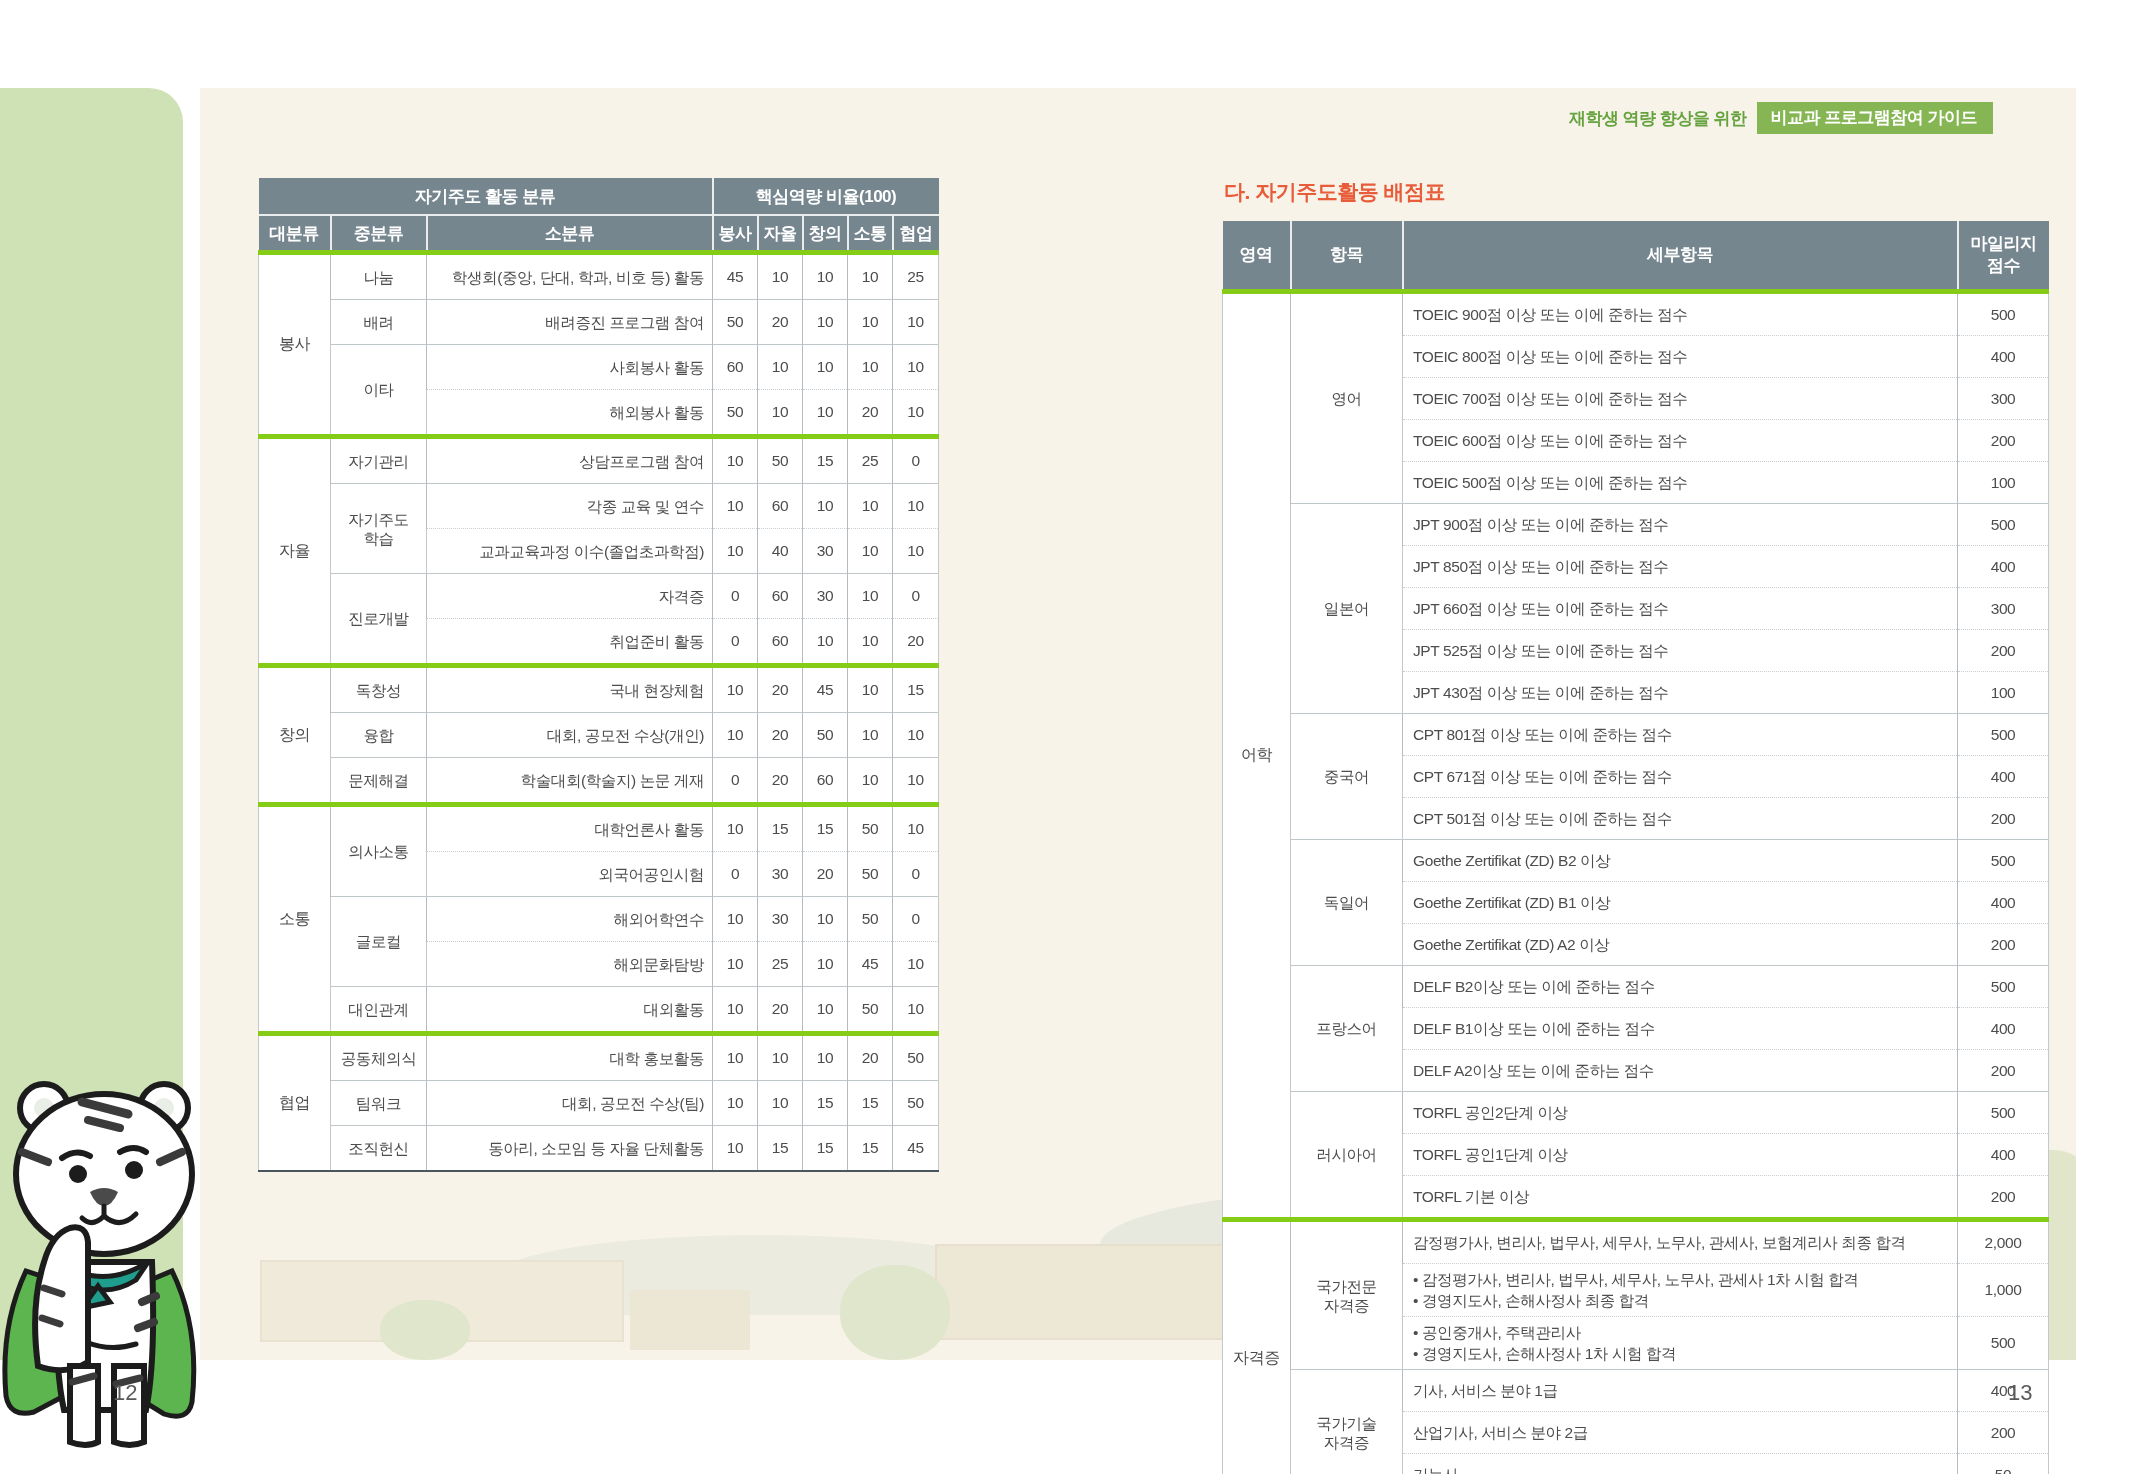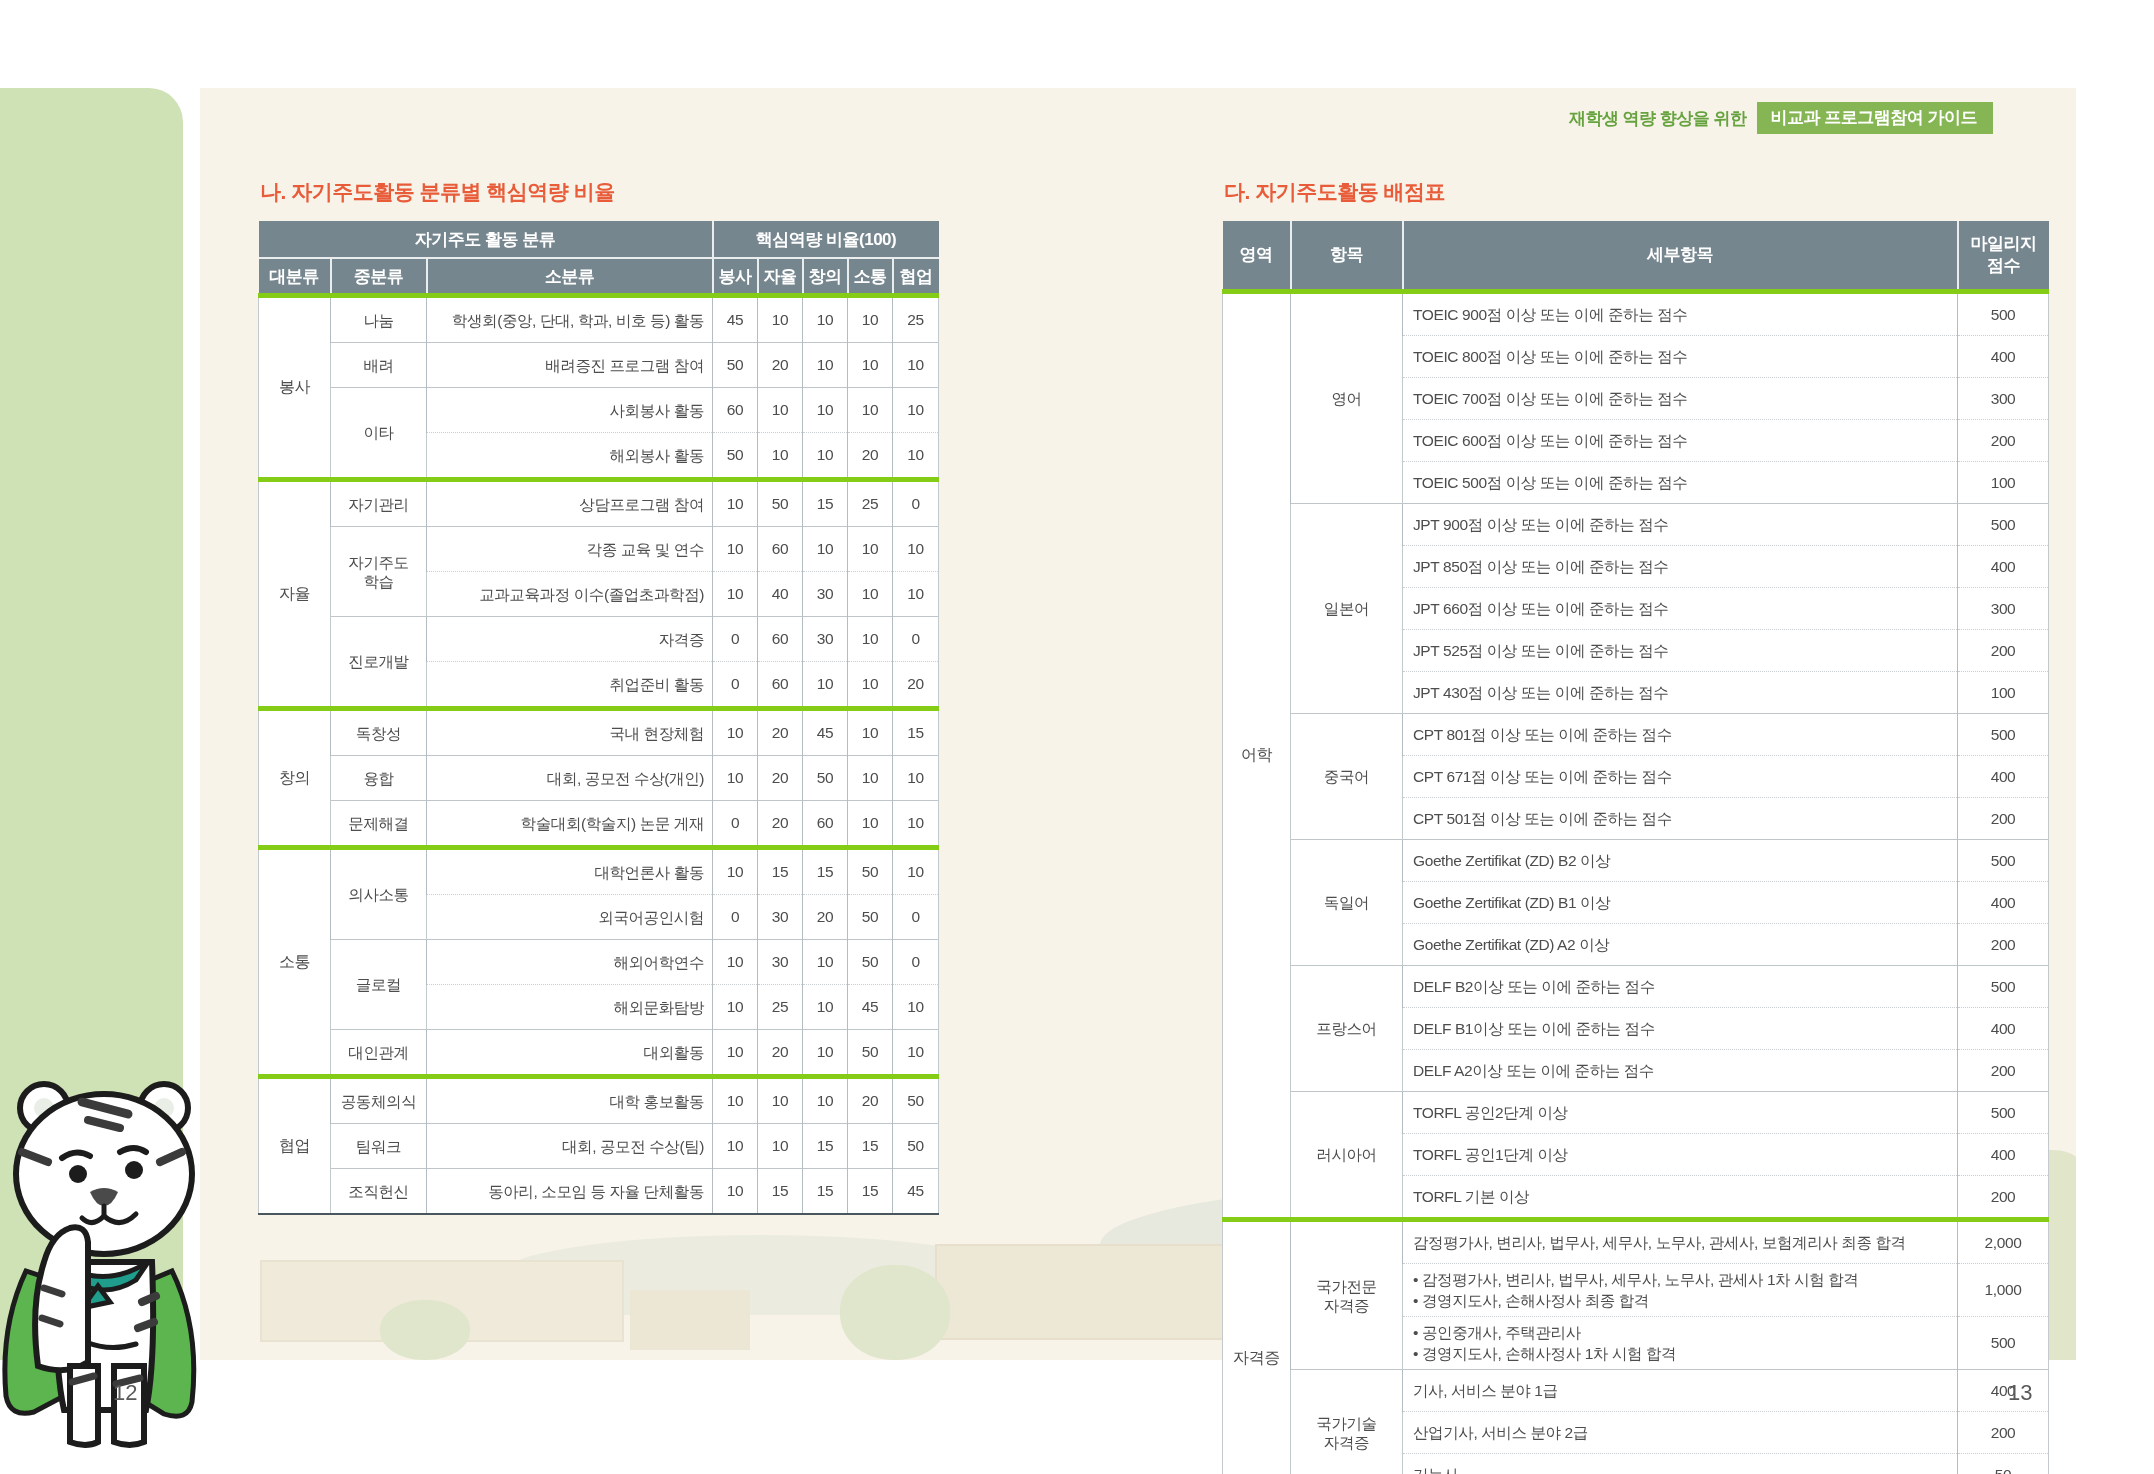--- a/index.html
+++ b/index.html
@@ -147,21 +147,20 @@
         <div class="tree t4"></div>
     </div>
   </div>
 
   <div class="tag-row">
     <span class="tag-prefix">재학생 역량 향상을 위한</span>
     <span class="tag-label">비교과 프로그램참여 가이드</span>
   </div>
 
   <div class="tbl-wrap-left">
-    <div class="section-title">나. 자기주도활동 분류별 핵심역량 비율</div>
     <table class="data-table lt">
       <colgroup>
         <col style="width:72px">
           <col style="width:96px">
           <col style="width:286px">
         <col style="width:45px">
           <col style="width:45px">
           <col style="width:45px">
           <col style="width:45px">
           <col style="width:46px">

